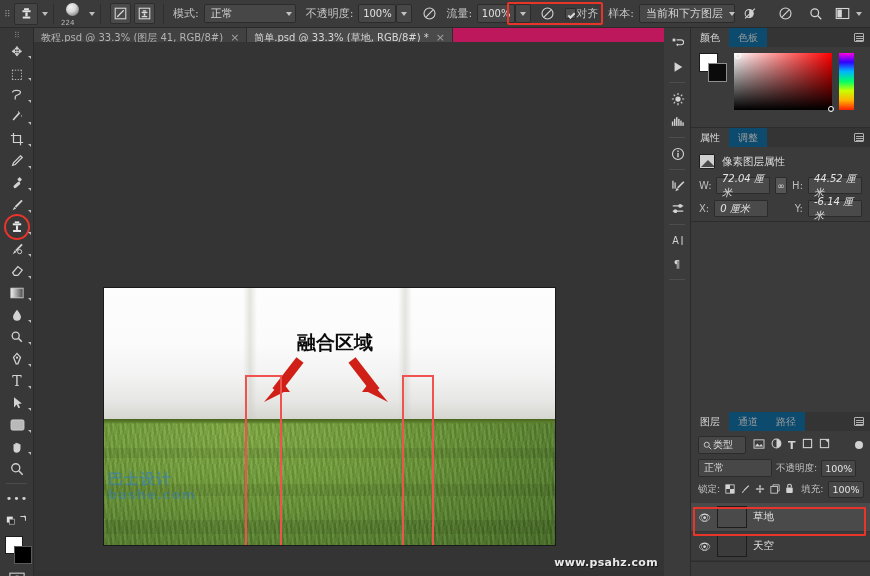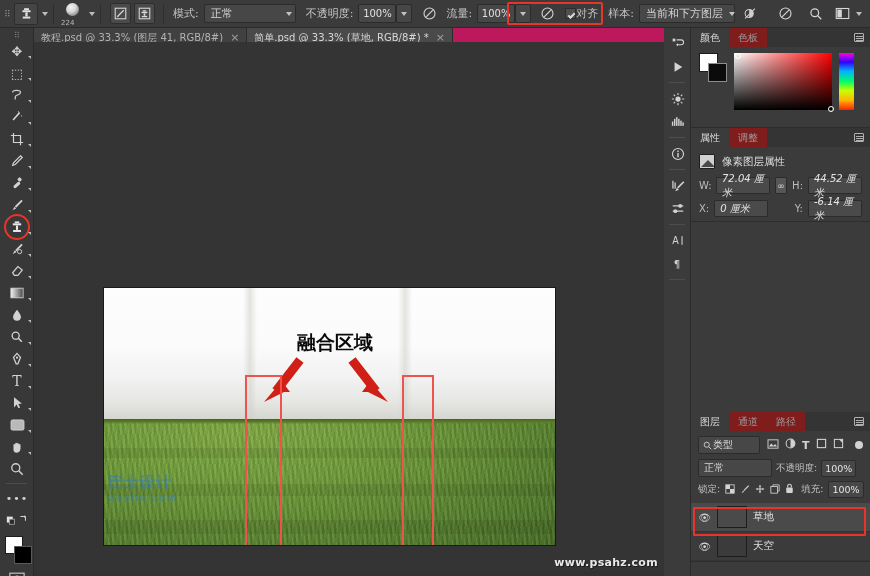--- a/index.html
+++ b/index.html
@@ -169,21 +169,21 @@
   .dock-divider { height: 1px; margin: 4px 5px; background: #4d4d4d; }
 
   
   .panels { position: absolute; left: 691px; top: 28px; width: 179px; height: 548px; background: #3b3b3b; }
   .panel { background: #3b3b3b; border-bottom: 1px solid #2d2d2d; }
   .panel-tabs {
     height: 19px; display: flex; align-items: stretch; background: #343434; position: relative;
   }
   .ptab {
     padding: 0 9px; display: flex; align-items: center; font-size: 10px;
-    color: #9c9c9c; background: #7f1d1d;
+    color: #9c9c9c; background: #0c4a6e;
   }
   .ptab.active { background: #3b3b3b; color: #dcdcdc; }
   .panel-menu { position: absolute; right: 6px; top: 5px; width: 10px; height: 9px;
     border: 1px solid #b0b0b0; border-radius: 1px; }
   .panel-menu::after { content: ""; position: absolute; left: 1px; top: 2px; width: 8px; height: 1px;
     box-shadow: 0 2px 0 #b0b0b0, 0 4px 0 #b0b0b0; background: #b0b0b0; }
 
   
   .color-body { padding: 6px 8px 8px 8px; display: flex; gap: 7px; align-items: flex-start; }
   .color-sw { position: relative; width: 28px; height: 30px; flex: none; }
@@ -221,21 +221,21 @@
     font-style: italic;
   }
   .link-btn {
     width: 19px; height: 17px; background: #565656; border: 1px solid #2b2b2b; border-radius: 1px;
     display: flex; align-items: center; justify-content: center; font-size: 9px; color: #ddd;
   }
 
   
   .layer-filter { display: flex; align-items: center; gap: 4px; padding: 5px 7px 4px 7px; }
   .filter-sel {
-    height: 18px; width: 62px; background: #474747; border: 1px solid #2b2b2b; border-radius: 2px;
+    height: 18px; width: 48px; background: #474747; border: 1px solid #2b2b2b; border-radius: 2px;
     display: flex; align-items: center; padding: 0 8px 0 4px; font-size: 10px; color: #d9d9d9; gap: 1px;
   }
   .filter-icons { display: flex; align-items: center; gap: 6px; margin-left: 3px; color: #d3d3d3; font-size: 11px; }
   .toggle-dot { width: 8px; height: 8px; border-radius: 50%; background: #d2d2d2; margin-left: auto; }
   .blend-row { display: flex; align-items: center; gap: 4px; padding: 1px 7px 4px 7px; }
   .blend-sel {
     height: 18px; width: 74px; background: #474747; border: 1px solid #2b2b2b; border-radius: 2px;
     display: flex; align-items: center; padding: 0 3px 0 5px; font-size: 10px; color: #dcdcdc;
   }
   .mini-lbl { font-size: 9.5px; color: #c2c2c2; white-space: nowrap; }
@@ -562,21 +562,21 @@
           <path d="M284 114 L260 102 L268 95 Z" fill="#cf1f16"></path>
           <path d="M272 104 L258 104 L264 96 Z" fill="#cf1f16"></path>
         </g>
       </svg>
 
       <div class="red-rect" style="left:141px; top:87px; width:37px; height:178px;"></div>
       <div class="red-rect" style="left:298px; top:87px; width:32px; height:178px;"></div>
 
       <div class="wm-left" style="left:4px; bottom:42px;">
         <div style="font-size:15px;">巴士设计</div>
-        <div style="font-size:10px; opacity:.8;">bashe.com</div>
+        <div style="font-size:13px; opacity:.8;">bashe.com</div>
       </div>
     </div>
 
     <div class="wm-right">
       <div class="wm-url">www.psahz.com</div>
     </div>
   </div>
 
   <div class="icon-dock">
     <div class="dock-icon">

